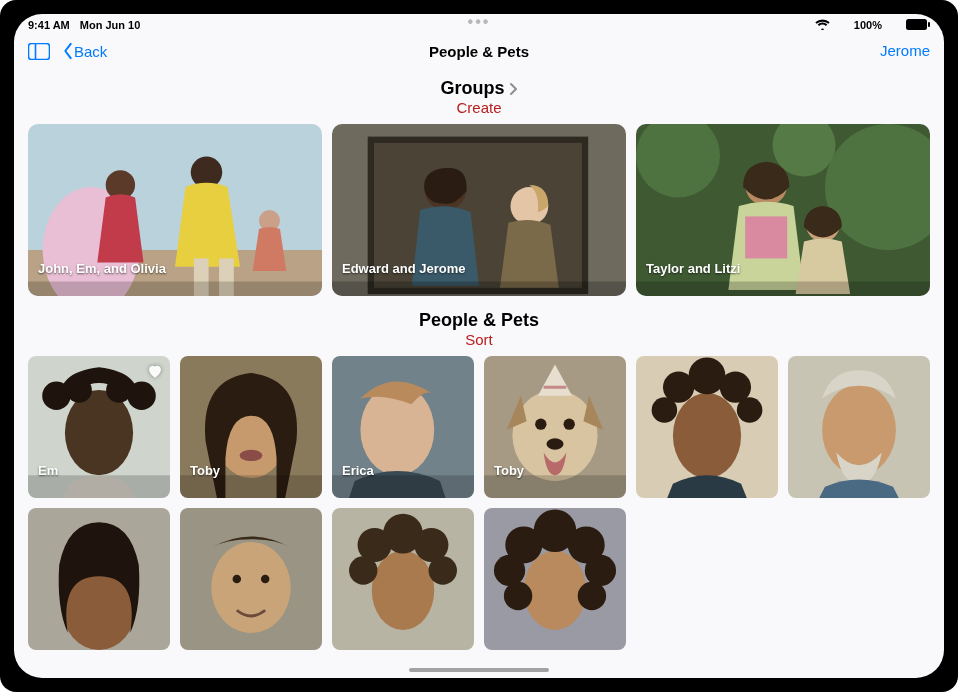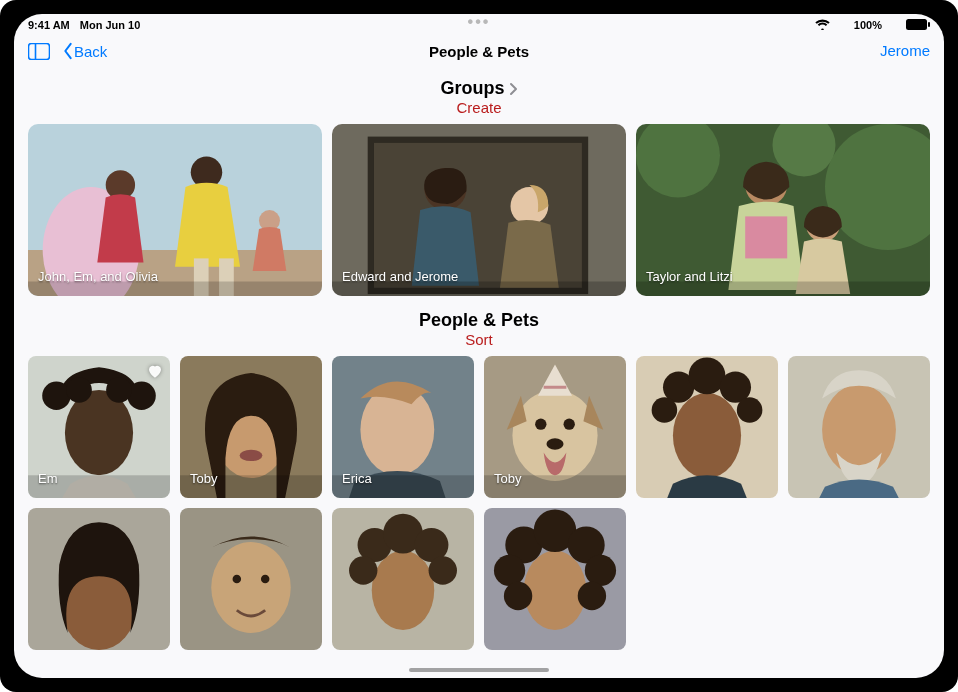--- a/index.html
+++ b/index.html
@@ -115,23 +115,23 @@
     overflow: hidden;
     cursor: pointer;
     color: #fff;
   }
   .group-tile .art {
     position: absolute; inset: 0;
   }
   .tile-caption {
     position: absolute;
     left: 10px;
-    bottom: 12px;
+    bottom: 20px;
     font-size: 13px;
-    font-weight: 400;
+    font-weight: 700;
     color: #fff;
     text-shadow: 0 1px 2px rgba(0,0,0,.6);
   }
 
   .people-grid {
     display: grid;
     grid-template-columns: repeat(6, 1fr);
     gap: 10px;
   }
   .person-tile {

